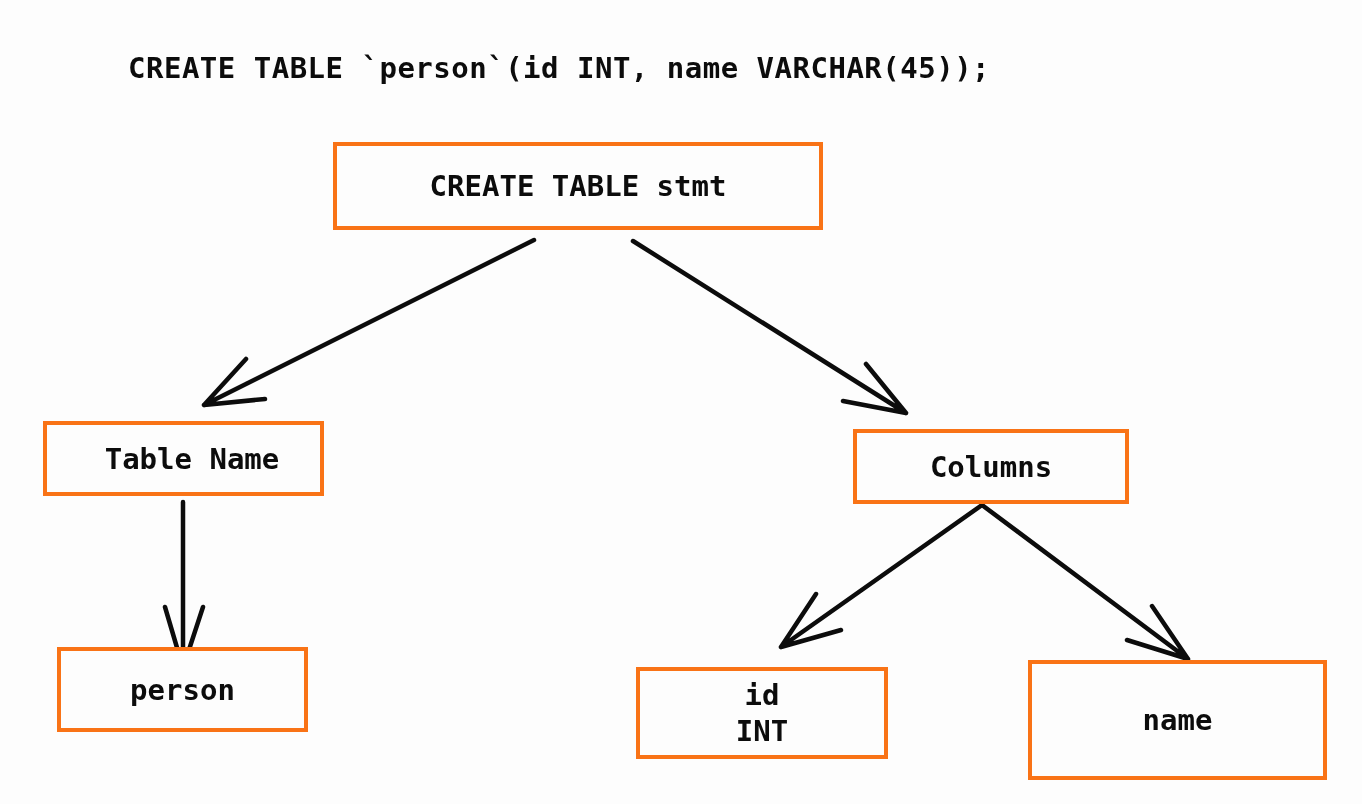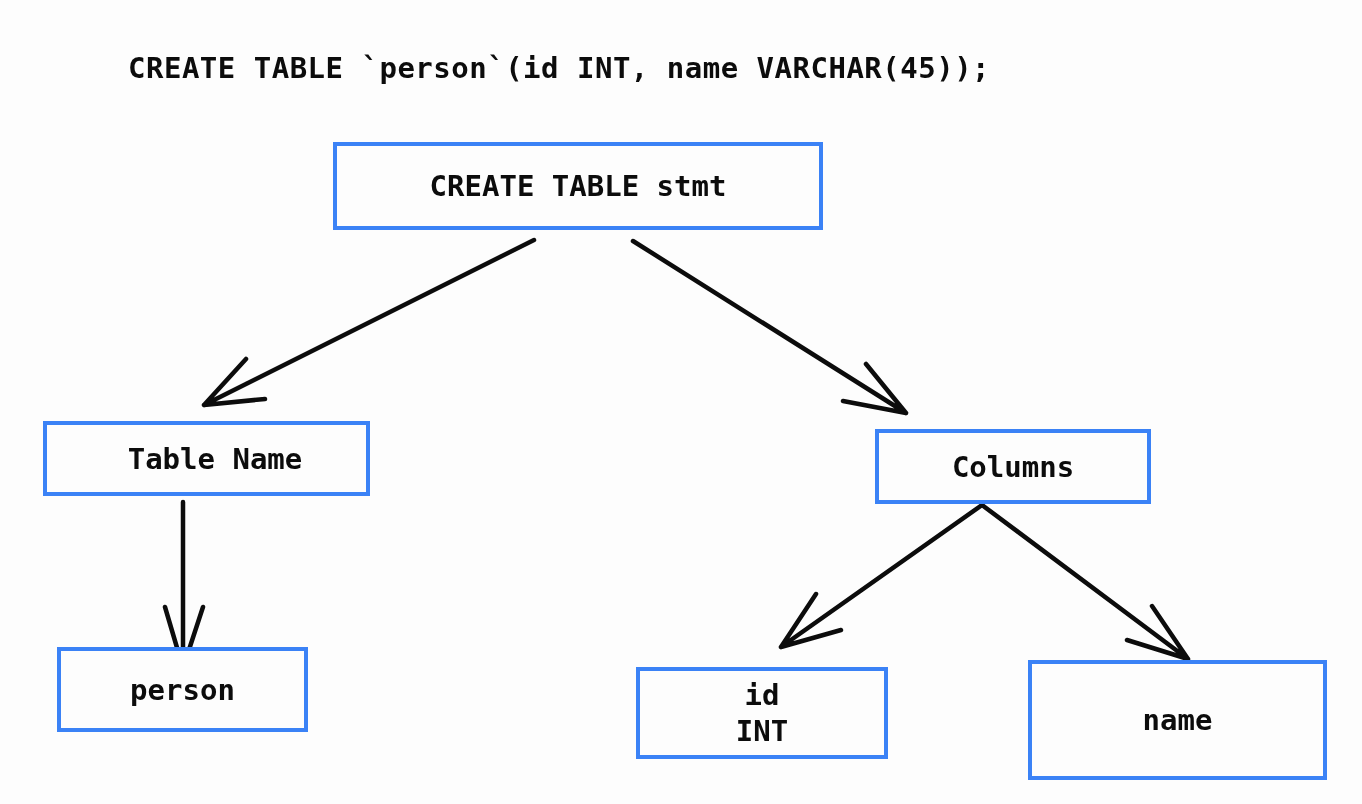--- a/index.html
+++ b/index.html
@@ -34,35 +34,35 @@
   }
   .edges path {
     fill: none;
     stroke: #0c0c0c;
     stroke-width: 4.5;
     stroke-linecap: round;
     stroke-linejoin: round;
   }
   .node {
     position: absolute;
-    border: 4px solid #3b82f6;
+    border: 4px solid #f97316;
     background: #fdfdfd;
     box-sizing: border-box;
     display: flex;
     flex-direction: column;
     align-items: center;
     justify-content: center;
     text-align: center;
     font-size: 29px;
     line-height: 36px;
     white-space: pre;
   }
   .node-stmt      { left: 333px; top: 142px; width: 490px; height: 88px;  }
-  .node-tablename { left: 43px;  top: 421px; width: 327px; height: 75px; padding-left: 17px;  }
-  .node-columns   { left: 853px; top: 429px; width: 276px; height: 75px; margin-left: 22px;  }
+  .node-tablename { left: 43px;  top: 421px; width: 281px; height: 75px; padding-left: 17px;  }
+  .node-columns   { left: 853px; top: 429px; width: 276px; height: 75px;  }
   .node-person    { left: 57px;  top: 647px; width: 251px; height: 85px;  }
   .node-idcol     { left: 636px; top: 667px; width: 252px; height: 92px; }
   .node-namecol   { left: 1028px; top: 660px; width: 299px; height: 120px; }
 </style>
 </head>
 <body>
 
 <div class="stage">
 
   <div class="sql">CREATE TABLE `person`(id INT, name VARCHAR(45));</div>

